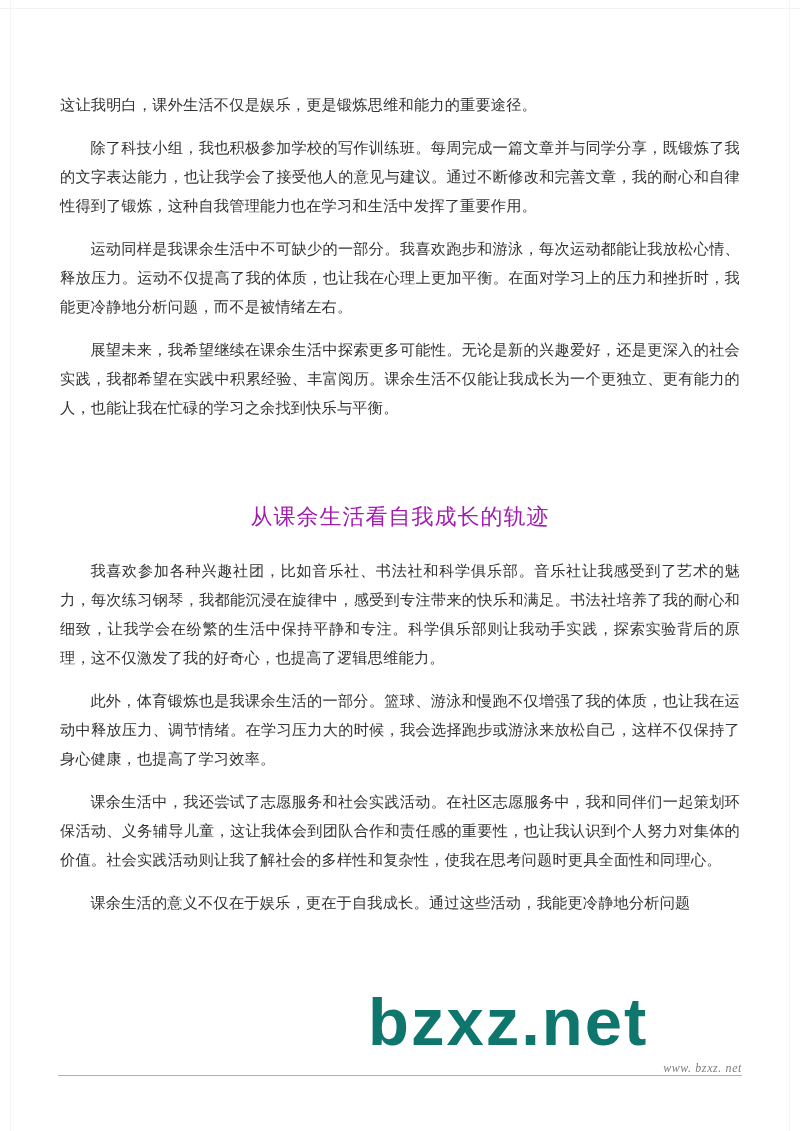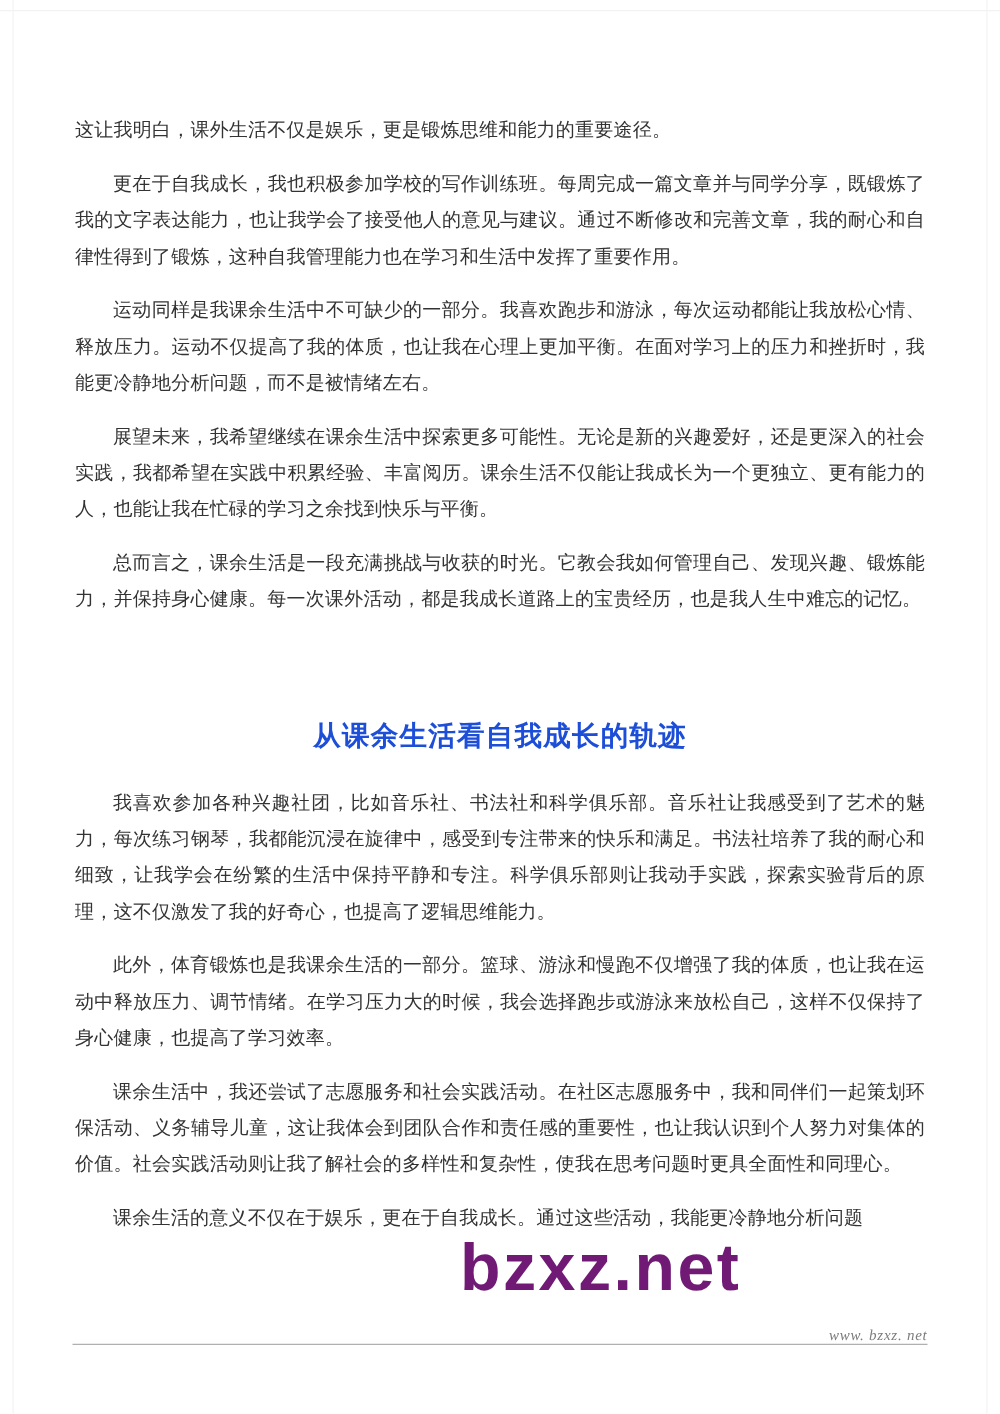--- a/index.html
+++ b/index.html
@@ -72,36 +72,36 @@
   }
 
   .section-gap {
     height: 64px;
   }
 
   h1.doc-title {
     margin: 0 0 22px 0;
     font-size: 22px;
     line-height: 34px;
-    font-weight: bold;
+    font-weight: normal;
     text-align: center;
-    color: #1d4ed8;
+    color: #a21caf;
     letter-spacing: 1px;
     font-family: "Liberation Serif", "DejaVu Serif", serif;
   }
 
   
   .watermark {
     position: absolute;
     left: 368px;
     top: 988px;
     font-family: "Liberation Sans", "DejaVu Sans", sans-serif;
-    font-size: 53px;
+    font-size: 67px;
     font-weight: bold;
-    color: #701a75;
+    color: #0f766e;
     letter-spacing: 2px;
     line-height: 1;
     user-select: none;
     pointer-events: none;
     white-space: nowrap;
   }
 
   
   .footer-rule {
     position: absolute;
@@ -130,24 +130,23 @@
 
   <div class="page-edge-top"></div>
   <div class="page-edge-left"></div>
   <div class="page-edge-right"></div>
 
   <div class="watermark">bzxz.net</div>
 
   <div class="content">
 
     <p class="para no-indent">这让我明白，课外生活不仅是娱乐，更是锻炼思维和能力的重要途径。</p>
-    <p class="para">更在于自我成长，我也积极参加学校的写作训练班。每周完成一篇文章并与同学分享，既锻炼了我的文字表达能力，也让我学会了接受他人的意见与建议。通过不断修改和完善文章，我的耐心和自律性得到了锻炼，这种自我管理能力也在学习和生活中发挥了重要作用。</p>
+    <p class="para">除了科技小组，我也积极参加学校的写作训练班。每周完成一篇文章并与同学分享，既锻炼了我的文字表达能力，也让我学会了接受他人的意见与建议。通过不断修改和完善文章，我的耐心和自律性得到了锻炼，这种自我管理能力也在学习和生活中发挥了重要作用。</p>
     <p class="para">运动同样是我课余生活中不可缺少的一部分。我喜欢跑步和游泳，每次运动都能让我放松心情、释放压力。运动不仅提高了我的体质，也让我在心理上更加平衡。在面对学习上的压力和挫折时，我能更冷静地分析问题，而不是被情绪左右。</p>
     <p class="para">展望未来，我希望继续在课余生活中探索更多可能性。无论是新的兴趣爱好，还是更深入的社会实践，我都希望在实践中积累经验、丰富阅历。课余生活不仅能让我成长为一个更独立、更有能力的人，也能让我在忙碌的学习之余找到快乐与平衡。</p>
-    <p class="para">总而言之，课余生活是一段充满挑战与收获的时光。它教会我如何管理自己、发现兴趣、锻炼能力，并保持身心健康。每一次课外活动，都是我成长道路上的宝贵经历，也是我人生中难忘的记忆。</p>
 
     <div class="section-gap"></div>
 
     <h1 class="doc-title">从课余生活看自我成长的轨迹</h1>
 
     <p class="para">我喜欢参加各种兴趣社团，比如音乐社、书法社和科学俱乐部。音乐社让我感受到了艺术的魅力，每次练习钢琴，我都能沉浸在旋律中，感受到专注带来的快乐和满足。书法社培养了我的耐心和细致，让我学会在纷繁的生活中保持平静和专注。科学俱乐部则让我动手实践，探索实验背后的原理，这不仅激发了我的好奇心，也提高了逻辑思维能力。</p>
     <p class="para">此外，体育锻炼也是我课余生活的一部分。篮球、游泳和慢跑不仅增强了我的体质，也让我在运动中释放压力、调节情绪。在学习压力大的时候，我会选择跑步或游泳来放松自己，这样不仅保持了身心健康，也提高了学习效率。</p>
     <p class="para">课余生活中，我还尝试了志愿服务和社会实践活动。在社区志愿服务中，我和同伴们一起策划环保活动、义务辅导儿童，这让我体会到团队合作和责任感的重要性，也让我认识到个人努力对集体的价值。社会实践活动则让我了解社会的多样性和复杂性，使我在思考问题时更具全面性和同理心。</p>
     <p class="para">课余生活的意义不仅在于娱乐，更在于自我成长。通过这些活动，我能更冷静地分析问题</p>
 

